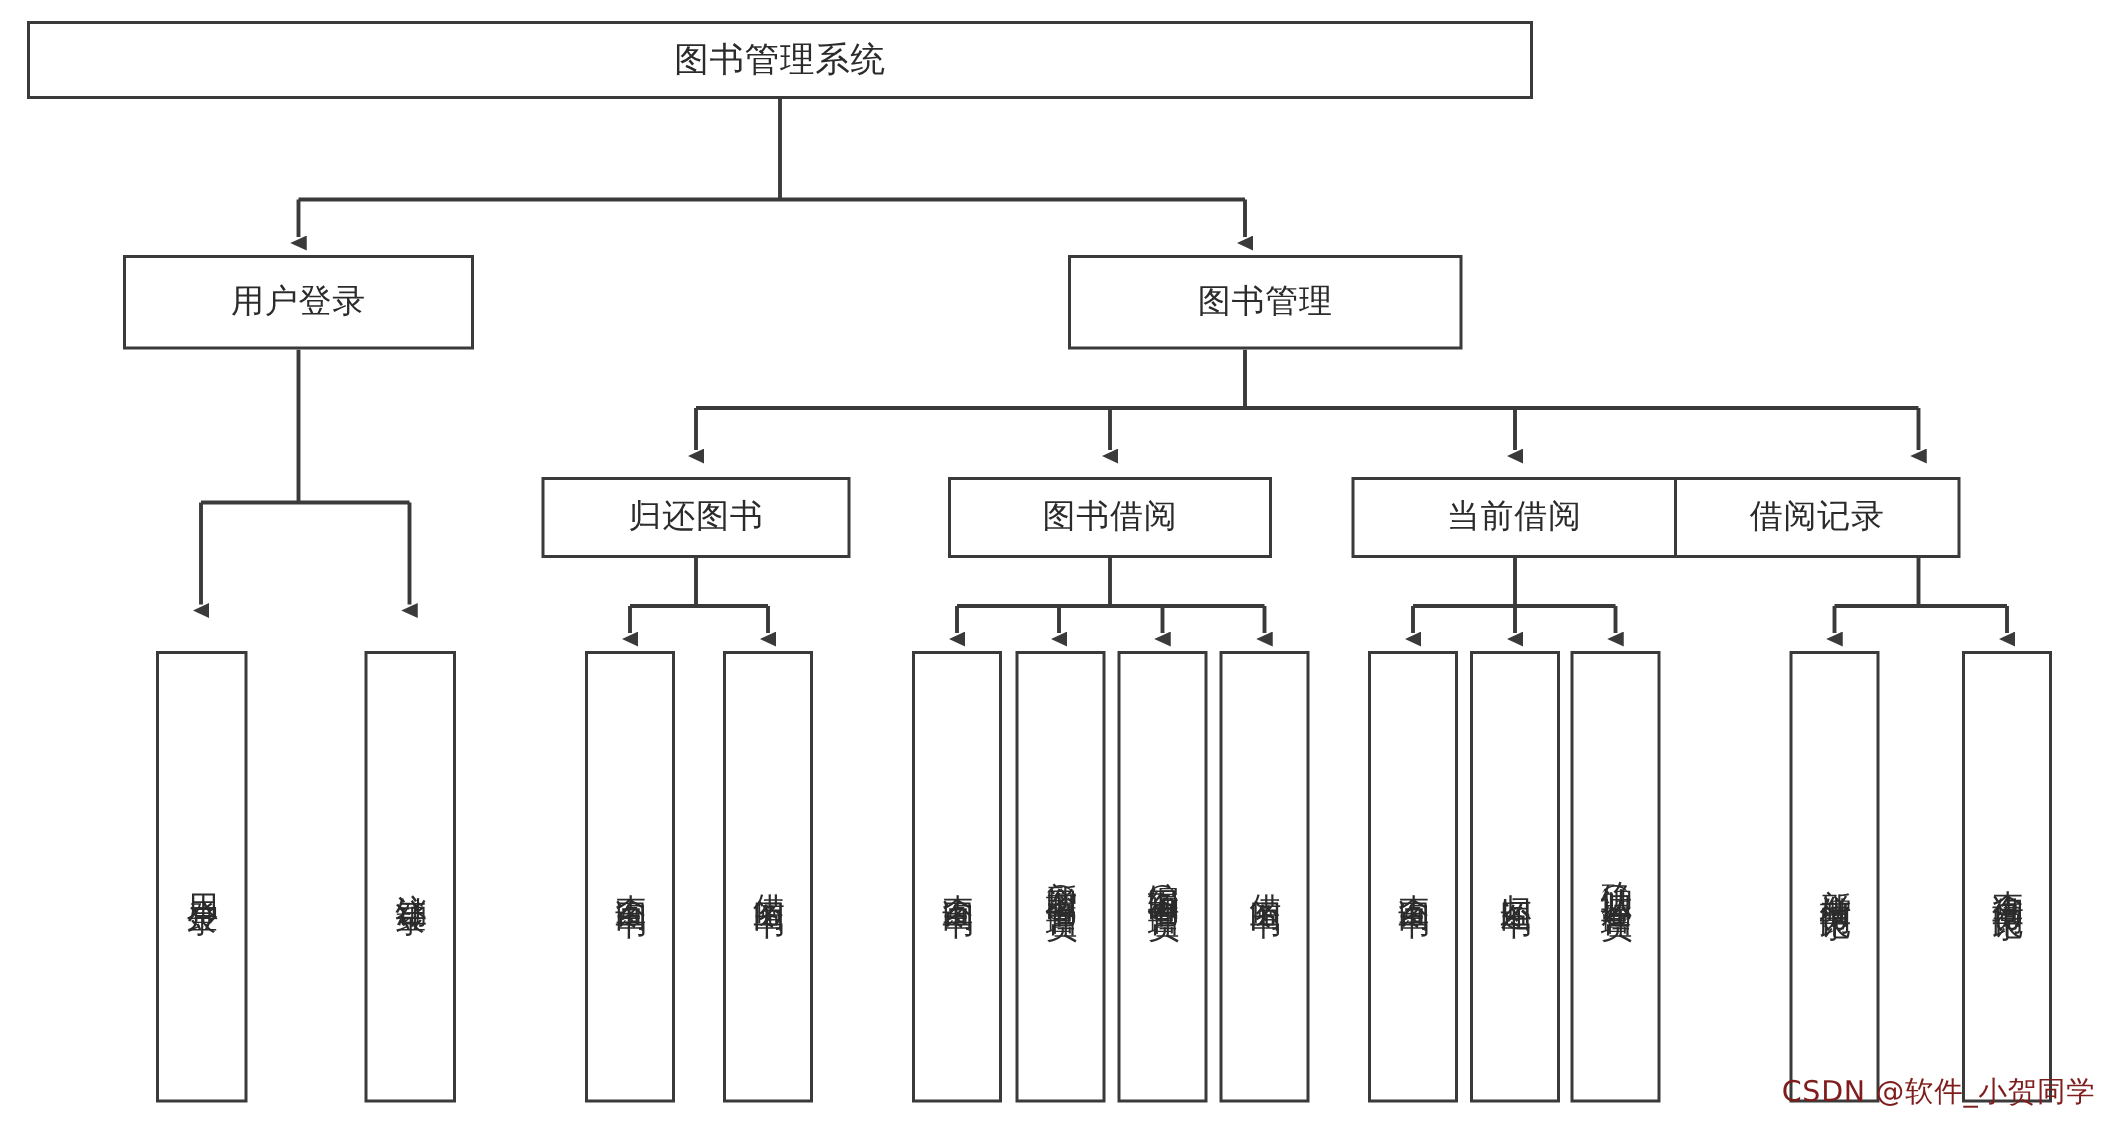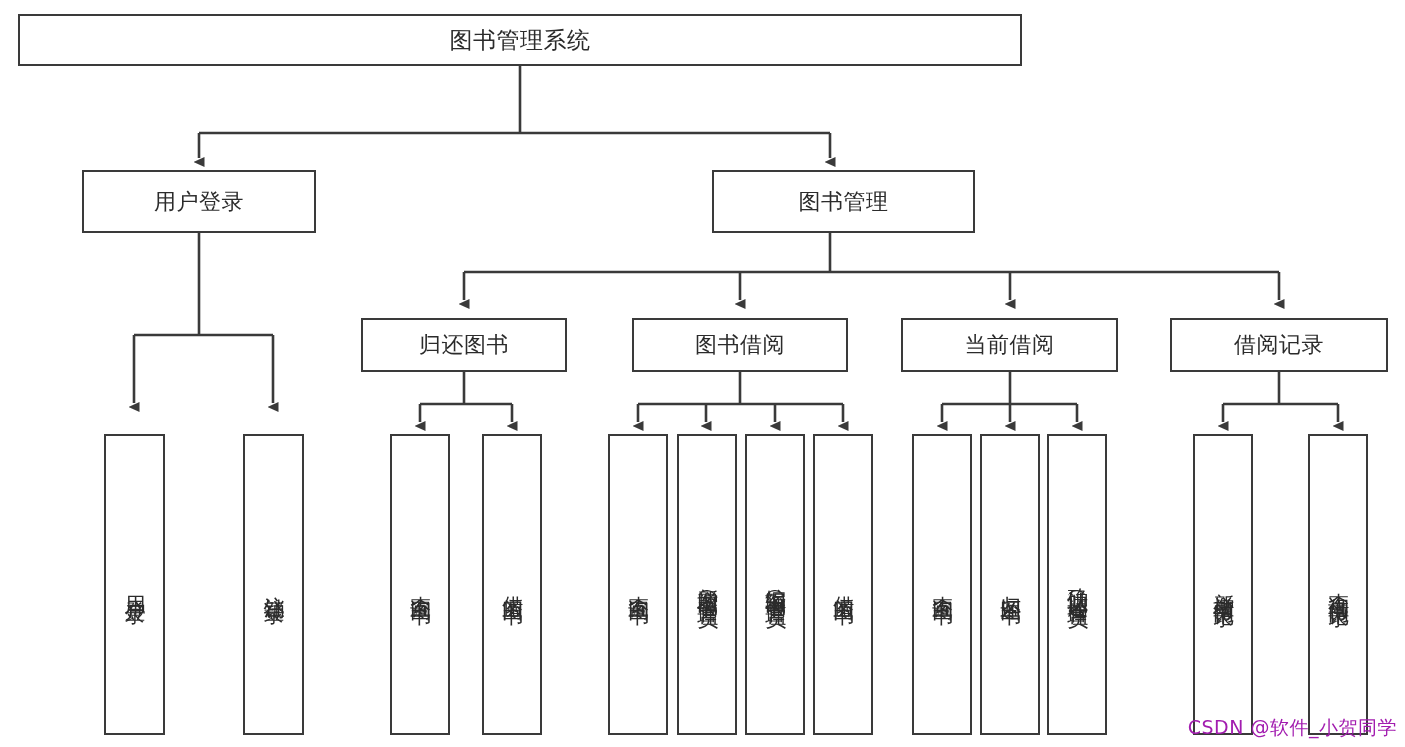--- a/index.html
+++ b/index.html
@@ -52,21 +52,21 @@
     line-height: 1.3;
     letter-spacing: 3px;
     white-space: nowrap;
   }
   .node.root .label { font-size: 23px; }
   .watermark {
     position: absolute;
     right: 8px;
     bottom: 6px;
     font-size: 19px;
-    color: #a21caf;
+    color: #7f1d1d;
     letter-spacing: 0.5px;
     white-space: nowrap;
     font-family: "DejaVu Sans", "Liberation Sans", sans-serif;
   }
 </style>
 </head>
 <body>
 
 <div id="canvas">
 
@@ -133,21 +133,21 @@
 
   <div class="node" style="left:361px; top:318px; width:206px; height:54px;">
     <span class="label">归还图书</span>
   </div>
   <div class="node" style="left:632px; top:318px; width:216px; height:54px;align-items:center;">
     <span class="label">图书借阅</span>
   </div>
   <div class="node" style="left:901px; top:318px; width:217px; height:54px;">
     <span class="label">当前借阅</span>
   </div>
-  <div class="node" style="left:1170px; top:318px; width:218px; height:54px;text-align:right;">
+  <div class="node" style="left:1116px; top:318px; width:191px; height:54px;text-align:right;">
     <span class="label">借阅记录</span>
   </div>
 
   <div class="node vertical" style="left:104px; top:434px; width:61px; height:301px;">
     <span class="label">用户登录</span>
   </div>
   <div class="node vertical" style="left:243px; top:434px; width:61px; height:301px;">
     <span class="label">注销登录</span>
   </div>
 

